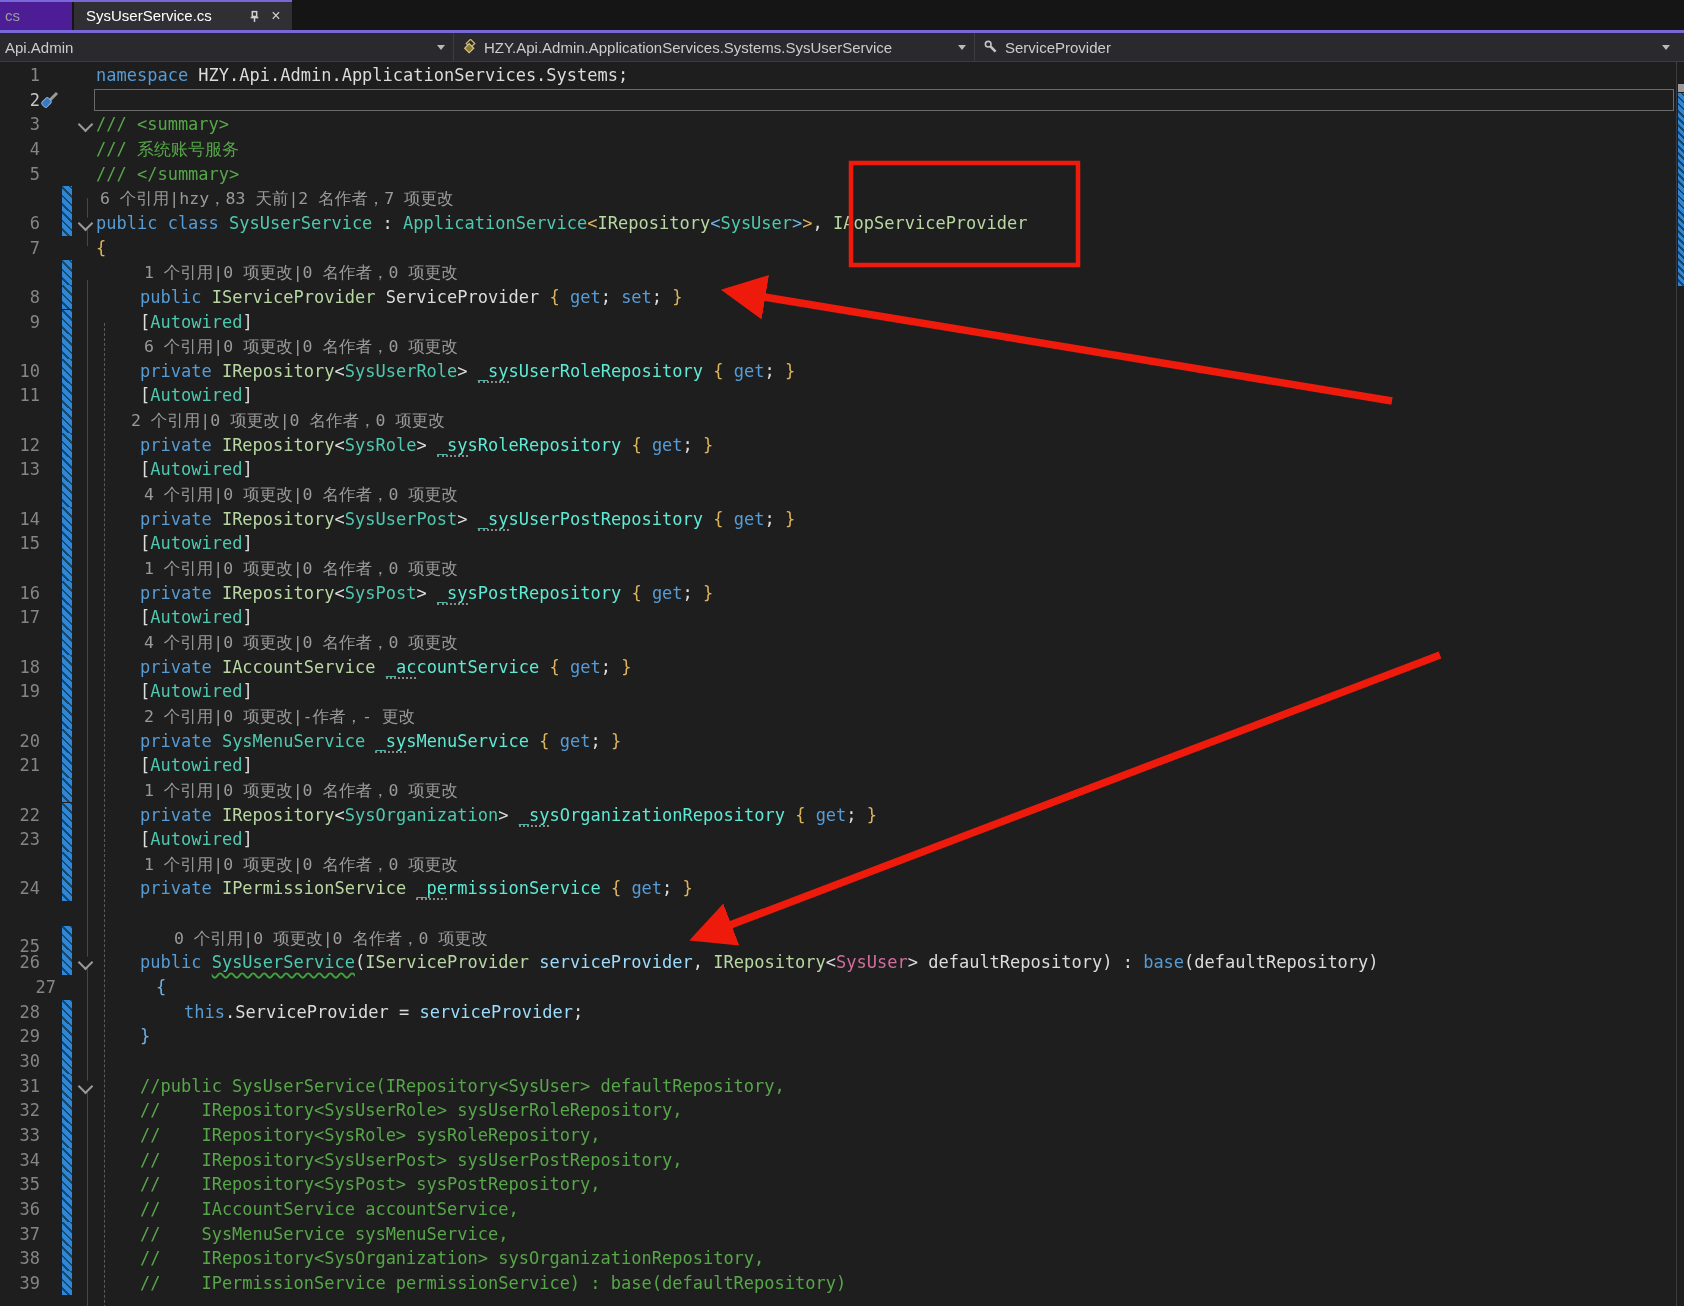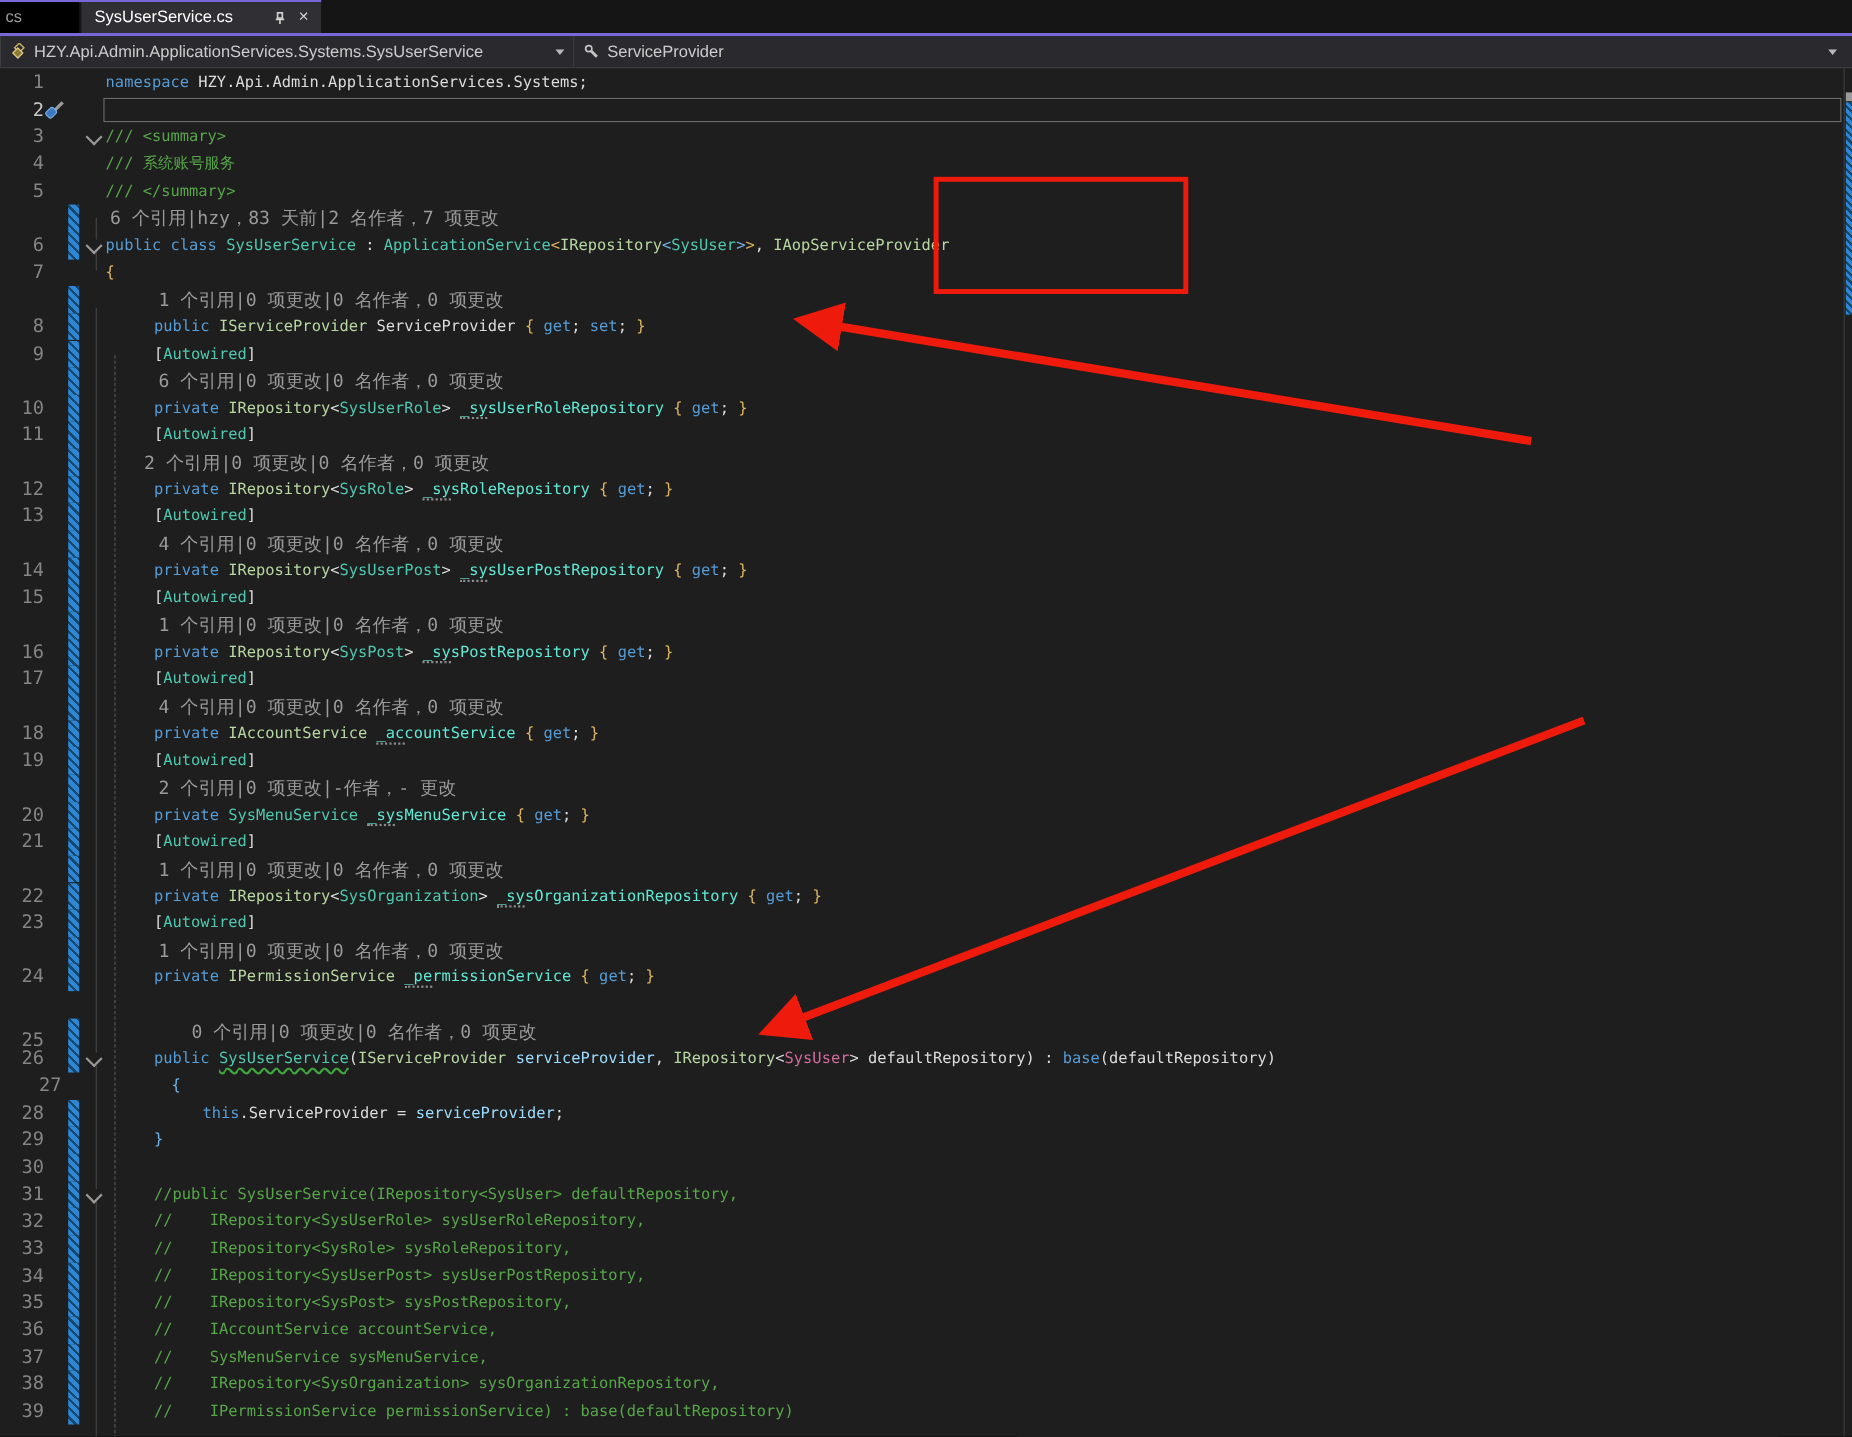--- a/index.html
+++ b/index.html
@@ -1,21 +1,21 @@
 <!DOCTYPE html>
 <html><head>
 <meta charset="utf-8">
 <style>
   html,body{margin:0;padding:0;background:#101010;}
   .screen{position:relative;width:1684px;height:1306px;background:#1E1E1E;overflow:hidden;
           font-family:"Liberation Sans",sans-serif;}
   
   .tabstrip{position:absolute;left:0;top:0;width:1684px;height:30px;background:#151516;}
   .tab-accent-top{position:absolute;left:0;top:0;width:292px;height:2px;}
-  .tab-frag{position:absolute;left:0;top:2px;width:72px;height:28px;background:#000000;color:#9c9c9c;
+  .tab-frag{position:absolute;left:0;top:2px;width:72px;height:28px;background:#4c1d95;color:#9c9c9c;
             font-size:15px;line-height:28px;padding-left:5px;box-sizing:border-box;}
   .tab-active{position:absolute;left:74px;top:2px;width:218px;height:28px;background:#303034;color:#fff;
               font-size:15px;line-height:28px;display:flex;align-items:center;box-sizing:border-box;padding:0 8px 0 12px;}
   .tab-active .lbl{flex:1;}
   .tab-ico{width:16px;height:16px;margin-left:6px;display:inline-flex;align-items:center;justify-content:center;color:#d0d0d0;}
   .tab-close{font-size:16px;}
   .strip-accent-bottom{position:absolute;left:0;top:30px;width:1684px;height:3px;}
   
   .crumbbar{position:absolute;left:0;top:33px;width:1684px;height:29px;background:#2A2A2E;
             border-bottom:1px solid #3c3c41;display:flex;align-items:center;color:#cccccc;font-size:15px;box-sizing:border-box;}
@@ -32,21 +32,21 @@
   .editor{position:absolute;left:0;top:62px;width:1684px;height:1244px;}
   .row{position:absolute;left:0;width:1684px;height:25px;}
   .ln{position:absolute;left:0;top:0;width:40px;text-align:right;color:#858585;
       font-family:"DejaVu Sans Mono",monospace;font-size:17px;line-height:25px;}
   .ln.active{color:#c8c8c8;}
   .bar{position:absolute;left:62px;top:0;width:10px;height:100%;
        background:repeating-linear-gradient(45deg,#2e86d4 0px,#2e86d4 4px,#15486f 4px,#15486f 6px);}
   .chev{position:absolute;left:80px;top:7px;width:9px;height:9px;border-left:2px solid #9a9a9a;
         border-bottom:2px solid #9a9a9a;transform:rotate(-45deg);background:#1E1E1E;}
   .codeline{position:absolute;top:0;white-space:pre;font-family:"DejaVu Sans Mono",monospace;
-            font-size:14px;line-height:25px;color:#DCDCDC;}
+            font-size:17px;line-height:25px;color:#DCDCDC;}
   .lensline{font-size:16.5px;}
   .c-kw{color:#569CD6}.c-ty{color:#4EC9B0}.c-ifc{color:#B8D7A3}.c-pm{color:#9CDCFE}
   .c-tx{color:#DCDCDC}.c-cm{color:#57A64A}.c-lens{color:#9A9A9A}.c-gold{color:#DDB45E}
   .c-blu{color:#6FB3E8}.c-pink{color:#D16D9E}.c-fld{color:#5eead4}
   .dots{border-bottom:2px dotted #8a8a8a;}
   .wavy{color:#4EC9B0;text-decoration:underline wavy #3FA33F;text-decoration-thickness:1.5px;text-underline-offset:4px;}
   .caretline{position:absolute;left:94px;top:1px;width:1580px;height:22px;border:1.5px solid #6a6a6a;box-sizing:border-box;}
   .guide{position:absolute;width:0;border-left:1px solid #474747;}
   .guide.dashed{border-left-style:dashed;border-left-color:#5a5a5a;}
   
@@ -73,20 +73,25 @@
           <line x1="2.5" y1="7" x2="9.5" y2="7"></line>
           <line x1="6" y1="7" x2="6" y2="11"></line>
         </svg>
       </span>
       <span class="tab-ico tab-close">×</span>
     </div>
     <div class="strip-accent-bottom" style="background: rgb(118, 104, 214);"></div>
   </div>
 
   <div class="crumbbar">
+    <div class="crumb-seg crumb-proj">
+      <span class="crumb-text">Api.Admin</span>
+      <span style="flex:1"></span>
+      <span class="combo-arrow"></span>
+    </div>
     <div class="vsep"></div>
     <div class="crumb-seg crumb-path">
       <span class="crumb-icon">
         <svg width="16" height="16" viewBox="0 0 16 16">
           <rect x="5.5" y="1.5" width="6" height="6" transform="rotate(45 8.5 4.5)" fill="none" stroke="#C9B268" stroke-width="1.3"></rect>
           <rect x="4" y="6" width="6.4" height="6.4" transform="rotate(45 7.2 9.2)" fill="#8a7a33" stroke="#D8C683" stroke-width="1.2"></rect>
         </svg>
       </span>
       <span class="crumb-text">HZY.Api.Admin.ApplicationServices.Systems.SysUserService</span>
       <span style="flex:1"></span>

